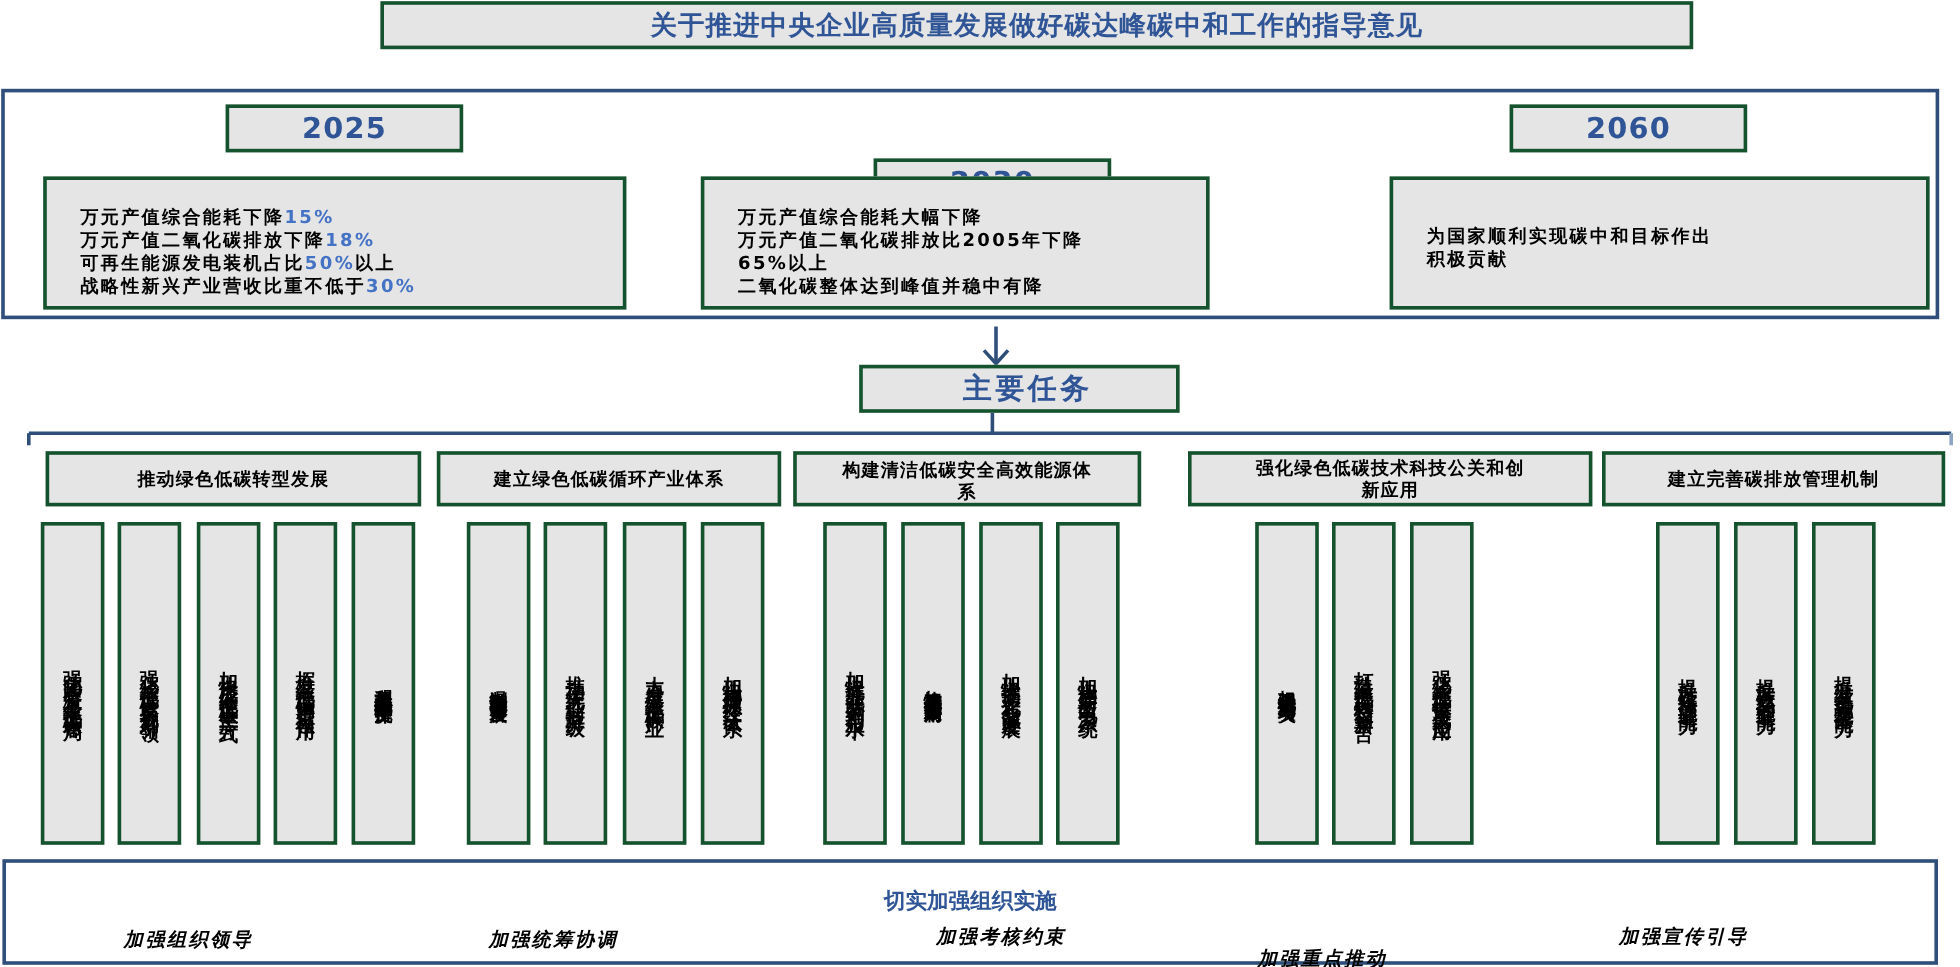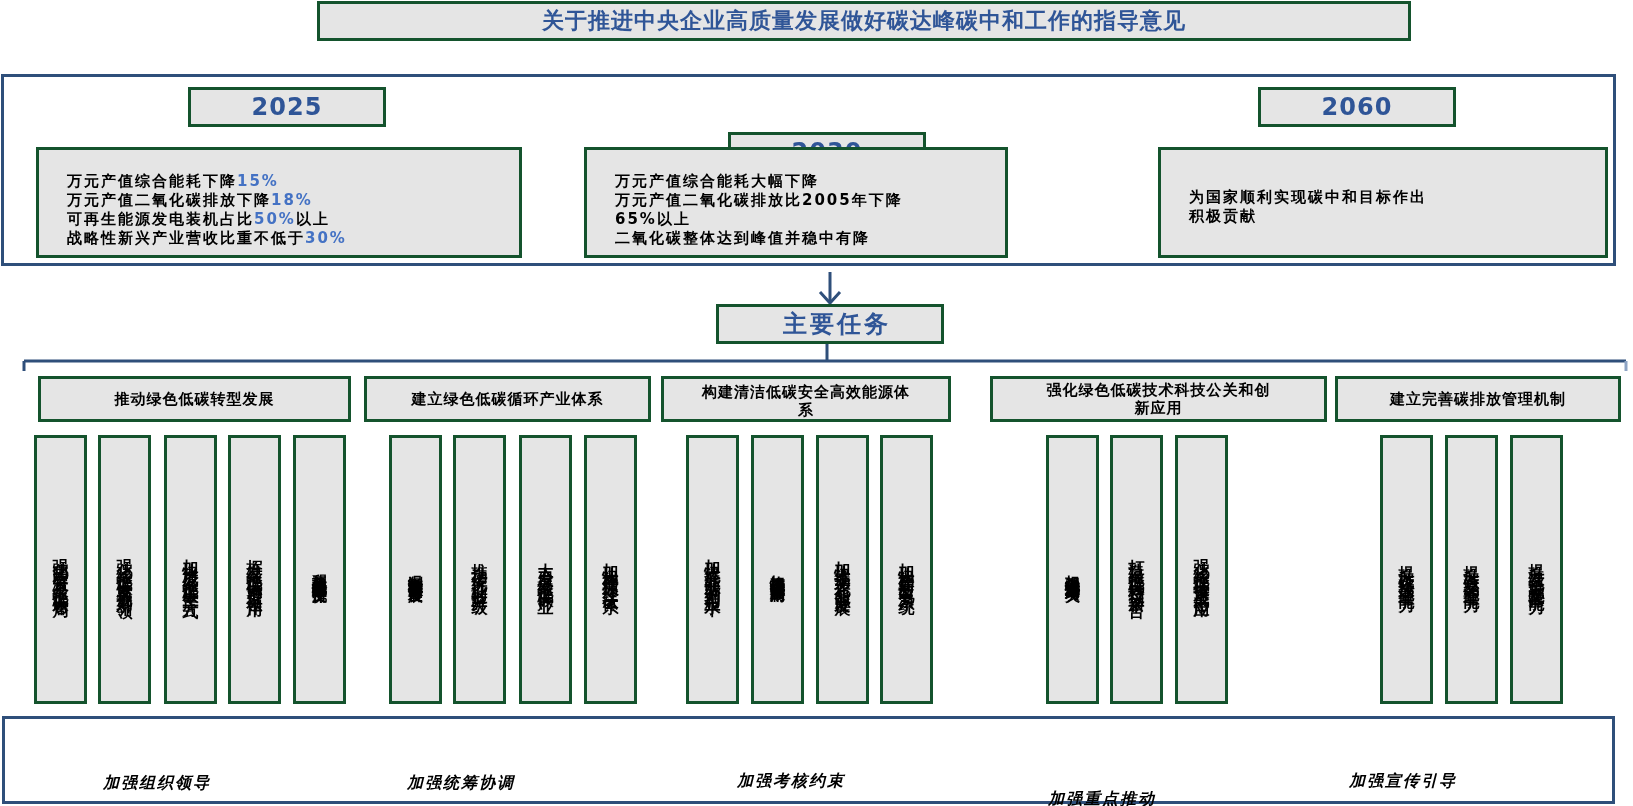--- a/index.html
+++ b/index.html
@@ -9,21 +9,21 @@
   .box { position: absolute; border: 3px solid #14532d; background: #e5e5e5; }
   .title-box { left: 317px; top: 1px; width: 1094px; height: 40px; border-width: 3px; display:flex; align-items:center; justify-content:center; }
   .title-text { font-size: 22px; font-weight: bold; color: #2f5597; letter-spacing: 1px; }
   .goals-frame { left: 1px; top: 74px; width: 1615px; height: 192px; border: 3px solid #2f4f7a; }
   .year-box { height: 40px; width: 198px; display:flex; align-items:center; justify-content:center; }
   .year-text { font-size: 24px; font-weight: bold; color: #2f5597; font-family: "DejaVu Sans", sans-serif; letter-spacing: 1px; }
   .goal-box { top: 147px; height: 111px; padding: 22px 0 0 28px; }
   .goal-line { font-size: 15px; font-weight: bold; line-height: 19px; letter-spacing: 2px; white-space: nowrap; }
   .hl { color: #4472c4; }
   .arrow { left: 815px; top: 270px; width: 30px; height: 36px; }
-  .tasks-box { left: 716px; top: 304px; width: 228px; height: 40px; display:flex; align-items:center; justify-content:center;padding-left:14px; }
+  .tasks-box { left: 716px; top: 304px; width: 267px; height: 40px; display:flex; align-items:center; justify-content:center;padding-left:14px; }
   .tasks-text { font-size: 24px; font-weight: bold; color: #2f5597; letter-spacing: 3px; }
   .cat-box { top: 376px; height: 46px; display:flex; align-items:center; justify-content:center; text-align:center; padding: 0 8px; }
   .cat-text { font-size: 15px; font-weight: bold; line-height: 18px; letter-spacing: 1px; }
   .sub-box { top: 435px; width: 53px; height: 269px; display:flex; align-items:center; justify-content:center; }
   .sub-text { writing-mode: vertical-rl; text-orientation: upright; font-size: 16px; font-weight: bold; letter-spacing: 4px; line-height: 18px; }
   .bottom-box { left: 2px; top: 716px; width: 1613px; height: 88px; border: 3px solid #2f4f7a; }
   .bottom-title { position:absolute; left: 0; right: 0; top: 20px; text-align:center; font-size: 18px; font-weight: bold; color: #2f5597; }
   .bottom-item { position:absolute; font-size: 16px; font-weight: bold; letter-spacing: 2px; top: 54px; white-space: nowrap; font-style: italic; }
 </style>
 </head>
@@ -147,18 +147,19 @@
     </div>
     <div class="box sub-box" style="left: 1445px;">
       <span class="sub-text">提升碳交易管理能力</span>
     </div>
     <div class="box sub-box" style="left: 1510px;">
       <span class="sub-text">提升绿色金融支撑能力</span>
     </div>
   </div>
 
 <div class="bottom-box abs">
+  <div class="bottom-title">切实加强组织实施</div>
   <div class="bottom-item" style="left:98px;">加强组织领导</div>
   <div class="bottom-item" style="left:402px;">加强统筹协调</div>
-  <div class="bottom-item" style="left:732px; top:52px;">加强考核约束</div>
+  <div class="bottom-item" style="left:775px; top:52px;">加强考核约束</div>
   <div class="bottom-item" style="left:1043px;margin-top:16px;">加强重点推动</div>
   <div class="bottom-item" style="left:1344px; top:52px;">加强宣传引导</div>
 </div>
 
 </body></html>

